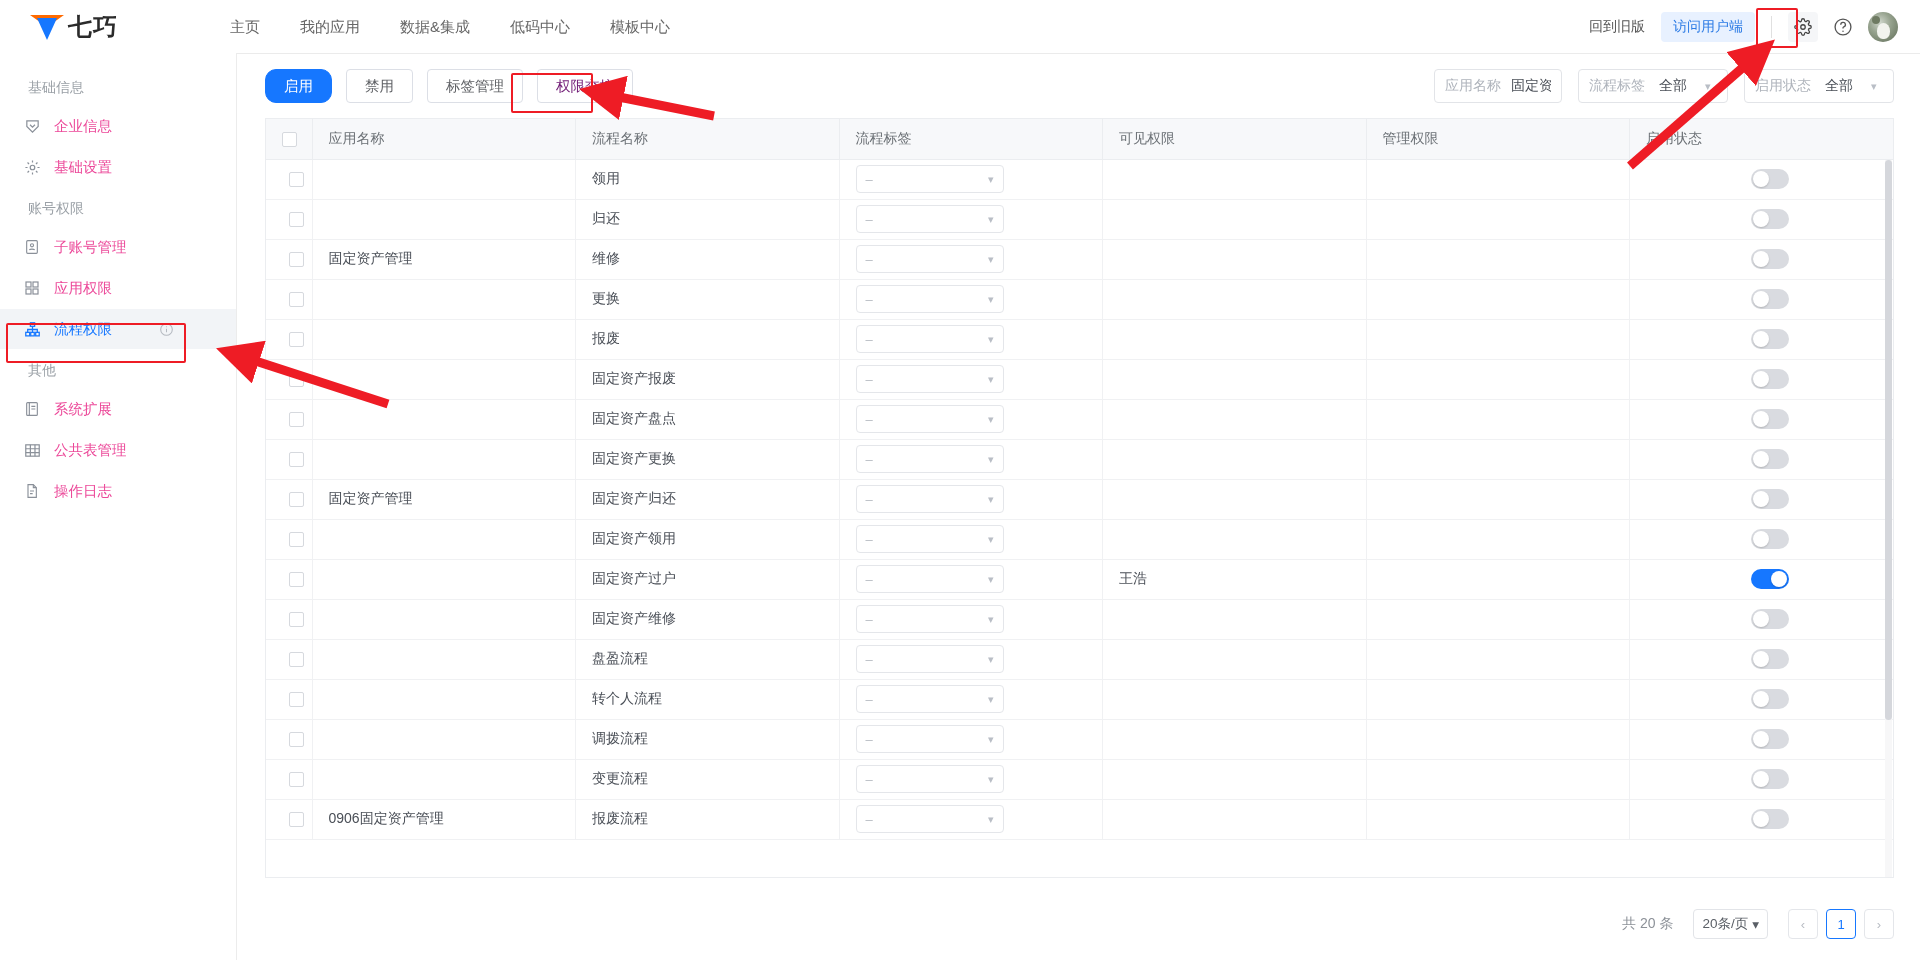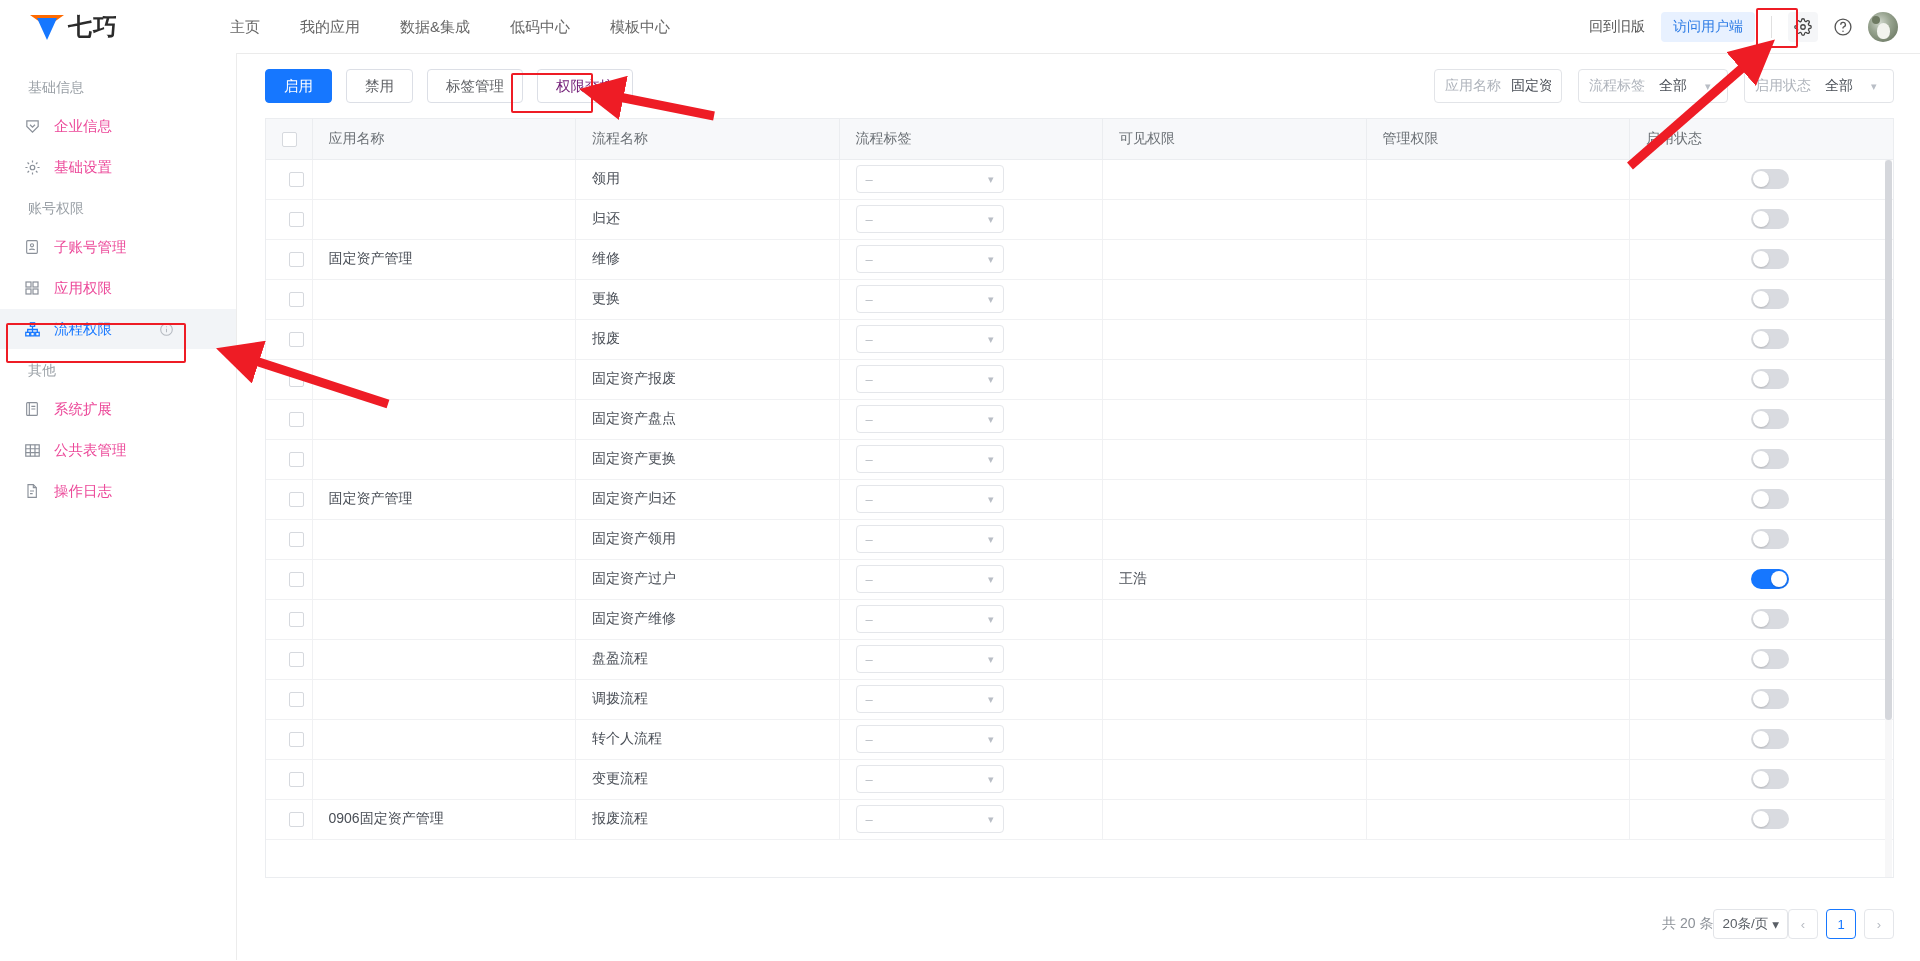--- a/index.html
+++ b/index.html
@@ -112,21 +112,21 @@
   .toolbar {
     position: relative; height: 64px; display: flex; align-items: center;
     padding: 0 26px 0 26px;
   }
   .btn {
     height: 34px; padding: 0 18px; border-radius: 4px;
     font-size: 14.5px; display: flex; align-items: center; justify-content: center;
     cursor: pointer; border: 1px solid #dcdfe6; background: #fff; color: #606266;
     margin-right: 14px; white-space: nowrap;
   }
-  .btn.primary { background: #1677ff; border-color: #1677ff; color: #fff; }
+  .btn.primary { background: #1677ff; border-color: #1677ff; color: #fff; border-radius: 11px; }
   .btn.muted { color: #701a75; }
 
   .filters {
     position: absolute; right: 26px; top: 15px;
     display: flex; align-items: center; gap: 16px;
   }
   .filt {
     height: 34px; border: 1px solid #e2e4e8; border-radius: 4px;
     display: flex; align-items: center; padding: 0 10px; background: #fff;
   }
@@ -205,21 +205,21 @@
     background: #f7f7f8;
   }
   .tbl-scroll .thumb {
     position: absolute; top: 0; left: 0; width: 7px; height: 560px;
     background: #d5d7dc; border-radius: 4px;
   }
 
   
   .pager {
     position: absolute; right: 26px; bottom: 22px;
-    display: flex; align-items: center; gap: 0;
+    display: flex; align-items: center; gap: 20px;
   }
   .pg-total { font-size: 14px; color: #8c9198; }
   .pg-size {
     height: 30px; border: 1px solid #e2e4e8; border-radius: 4px;
     display: flex; align-items: center; padding: 0 8px; gap: 4px;
     font-size: 13.5px; color: #5a5f66; cursor: pointer;
   }
   .pg-btn {
     width: 30px; height: 30px; border: 1px solid #e4e6ea; border-radius: 4px;
     display: flex; align-items: center; justify-content: center;
@@ -594,35 +594,35 @@
                   <span class="s-caret">▾</span>
                 </span>
               </td>
               <td class="c-vis"></td>
               <td class="c-mgr"></td>
               <td class="c-sta"><span class="toggle"><span class="knob"></span></span></td>
             </tr>
             <tr>
               <td class="c-check"><span class="cbx"></span></td>
               <td class="c-app merged"><span class="app-cell"></span></td>
+              <td class="c-flow">转个人流程</td>
+              <td class="c-tag">
+                <span class="sel">
+                  <span class="s-val">–</span>
+                  <span class="s-caret">▾</span>
+                </span>
+              </td>
+              <td class="c-vis"></td>
+              <td class="c-mgr"></td>
+              <td class="c-sta"><span class="toggle"><span class="knob"></span></span></td>
+            </tr>
+            <tr>
+              <td class="c-check"><span class="cbx"></span></td>
+              <td class="c-app merged"><span class="app-cell"></span></td>
               <td class="c-flow">调拨流程</td>
-              <td class="c-tag">
-                <span class="sel">
-                  <span class="s-val">–</span>
-                  <span class="s-caret">▾</span>
-                </span>
-              </td>
-              <td class="c-vis"></td>
-              <td class="c-mgr"></td>
-              <td class="c-sta"><span class="toggle"><span class="knob"></span></span></td>
-            </tr>
-            <tr>
-              <td class="c-check"><span class="cbx"></span></td>
-              <td class="c-app merged"><span class="app-cell"></span></td>
-              <td class="c-flow">转个人流程</td>
               <td class="c-tag">
                 <span class="sel">
                   <span class="s-val">–</span>
                   <span class="s-caret">▾</span>
                 </span>
               </td>
               <td class="c-vis"></td>
               <td class="c-mgr"></td>
               <td class="c-sta"><span class="toggle"><span class="knob"></span></span></td>
             </tr>

